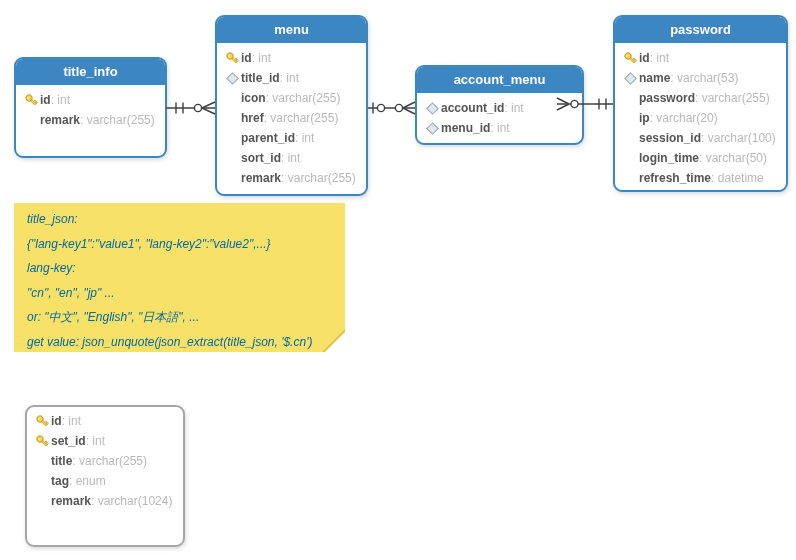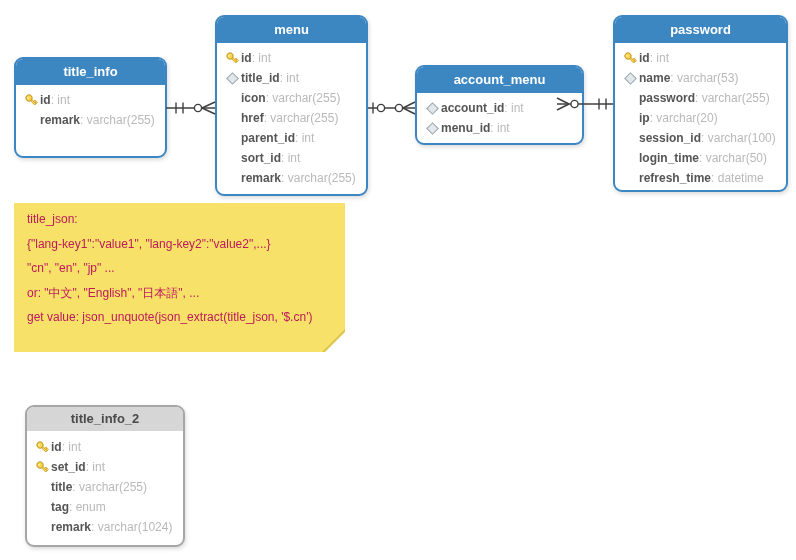--- a/index.html
+++ b/index.html
@@ -40,21 +40,21 @@
   
   svg.conn{position:absolute;overflow:visible;}
   svg.conn line{stroke:#3f3f3f;stroke-width:1.4;}
   svg.conn circle{stroke:#3f3f3f;stroke-width:1.4;fill:#fff;}
 
   
   .note{
     position:absolute;left:14px;top:203px;width:331px;height:149px;
     background:#f7e168;box-sizing:border-box;padding:9px 13px;
   }
-  .note p{margin:0 0 9.5px 0;font-size:12px;line-height:15px;color:#be185d;}
+  .note p{margin:0 0 9.5px 0;font-size:12px;line-height:15px;color:#0369a1;font-style:italic;}
   .note p:last-child{margin-bottom:0;}
   .note .fold-shadow{
     position:absolute;right:0;bottom:0;width:0;height:0;
     border-style:solid;border-width:0 0 23px 23px;
     border-color:transparent transparent #ddc64e transparent;
   }
   .note .fold{
     position:absolute;right:0;bottom:0;width:0;height:0;
     border-style:solid;border-width:0 0 20px 20px;
     border-color:transparent transparent #ffffff transparent;
@@ -211,21 +211,20 @@
       </div>
       <div class="frow">
         <span class="ficon"></span>
         <span class="fname">refresh_time</span>
           <span class="ftype">datetime</span>
       </div>
     </div>
   </div>
 
   <div class="table gray" style="left:25px;top:405px;width:160px;height:142px;">
-    <div class="thead">title_info_2</div>
     <div class="tbody">
       <div class="frow">
         <span class="ficon">
             <svg width="15" height="15" viewBox="0 0 15 15">
               <g transform="rotate(-45 7.5 7.5)">
                 <rect x="6.6" y="6.5" width="1.9" height="6.5" fill="#ffd54d" stroke="#c79d2e" stroke-width="0.8"></rect>
                 <rect x="8.3" y="9.6" width="2.1" height="1.4" fill="#ffd54d" stroke="#c79d2e" stroke-width="0.7"></rect>
                 <rect x="8.3" y="11.7" width="2.1" height="1.4" fill="#ffd54d" stroke="#c79d2e" stroke-width="0.7"></rect>
                 <circle cx="7.5" cy="4" r="3" fill="#ffd54d" stroke="#c79d2e" stroke-width="1"></circle>
                 <circle cx="6.8" cy="3.2" r="0.9" fill="#fff3c2"></circle>
@@ -291,20 +290,21 @@
     <line x1="12" y1="8" x2="0" y2="2"></line>
     <line x1="12" y1="8" x2="0" y2="14"></line>
     <circle cx="17.5" cy="8" r="3.6"></circle>
     <line x1="42" y1="2.5" x2="42" y2="13.5"></line>
     <line x1="49" y1="2.5" x2="49" y2="13.5"></line>
   </svg>
 
   <div class="note">
     <p>title_json:</p>
     <p>{"lang-key1":"value1", "lang-key2":"value2",...}</p>
+    <p>lang-key:</p>
     <p>"cn", "en", "jp" ...</p>
     <p>or: "中文", "English", "日本語", ...</p>
     <p>get value: json_unquote(json_extract(title_json, '$.cn')</p>
     <span class="fold-shadow"></span>
     <span class="fold"></span>
   </div>
 
 </div>
 
 </body></html>

